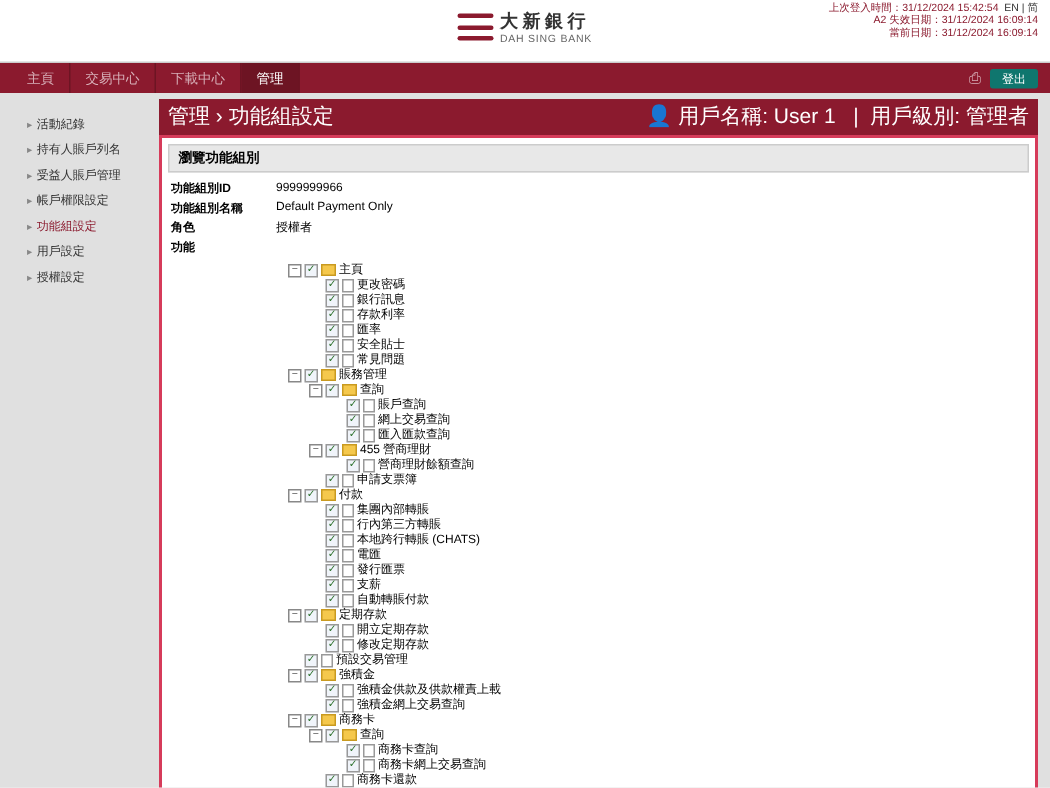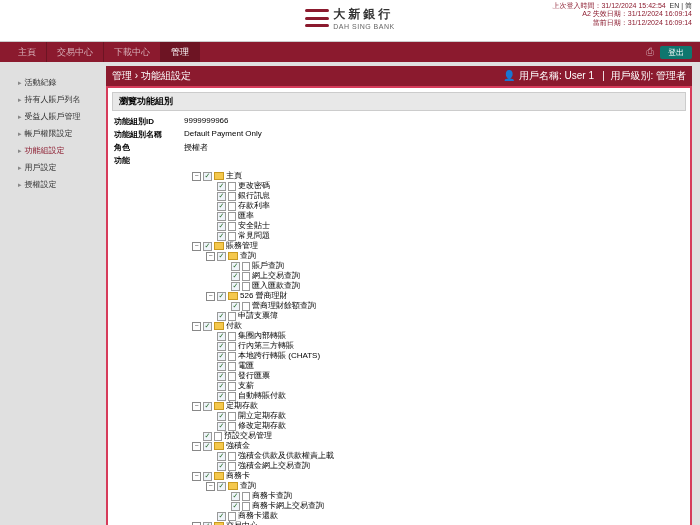--- a/index.html
+++ b/index.html
@@ -18,21 +18,21 @@
   .nav-item.active { background: #6d1423; color: #fff; }
   .nav-right { margin-left: auto; display: flex; gap: 6px; align-items: center; }
   .nav-icon { color: #d8b0b9; font-size: 10px; cursor: pointer; }
   .nav-btn { background: #0f766e; color: #fff; font-size: 8px; padding: 1px 8px; border-radius: 2px; cursor: pointer; }
   .body-wrap { display: flex; padding: 4px 8px; gap: 8px; }
   .sidebar { width: 90px; padding-top: 8px; }
   .sidebar-item { font-size: 8px; color: #333; padding: 3px 0 3px 10px; cursor: pointer; white-space: nowrap; }
   .sidebar-item.active { color: #8b1a2e; }
   .sidebar-item::before { content: "▸"; font-size: 7px; margin-right: 3px; color: #888; }
   .main { flex: 1; width: 475px; }
-  .breadcrumb { background: #8b1a2e; color: #fff; font-size: 10px; padding: 3px 6px; display: flex; justify-content: space-between; }
+  .breadcrumb { background: #8b1a2e; color: #fff; font-size: 14px; padding: 3px 6px; display: flex; justify-content: space-between; }
   .content { border: 2px solid #d63b5a; background: #fff; padding: 4px; height: 455px; overflow: hidden; }
   .panel-title { background: #e8e8e8; border: 1px solid #ccc; font-size: 9px; font-weight: bold; padding: 2px 6px; }
   .form-rows { padding: 4px 2px; }
   .form-row { display: flex; font-size: 8px; padding: 1px 0; }
   .form-label { width: 70px; font-weight: bold; }
   .tree { padding-left: 70px; font-size: 8px; line-height: 1.25; }
   .tree-node { display: flex; align-items: center; gap: 2px; white-space: nowrap; }
   .toggle { width: 9px; height: 9px; border: 1px solid #888; display: inline-flex; align-items: center; justify-content: center; font-size: 7px; color: #555; cursor: pointer; background: #fff; }
   .spacer { width: 9px; display: inline-block; }
   .chk { width: 9px; height: 9px; border: 1px solid #999; background: #f0f4fa; display: inline-flex; align-items: center; justify-content: center; font-size: 7px; color: #2a6f2a; cursor: pointer; }
@@ -190,21 +190,21 @@
             <div class="tree-node lv3">
               <span class="spacer"></span>
               <span class="chk">✓</span>
               <span class="file"></span>
               <span class="nlabel">匯入匯款查詢</span>
             </div>
             <div class="tree-node lv2">
               <span class="toggle">−</span>
               <span class="chk">✓</span>
               <span class="folder"></span>
-              <span class="nlabel">526 營商理財</span>
+              <span class="nlabel">455 營商理財</span>
             </div>
             <div class="tree-node lv3">
               <span class="spacer"></span>
               <span class="chk">✓</span>
               <span class="file"></span>
               <span class="nlabel">營商理財餘額查詢</span>
             </div>
             <div class="tree-node lv2">
               <span class="spacer"></span>
               <span class="chk">✓</span>

